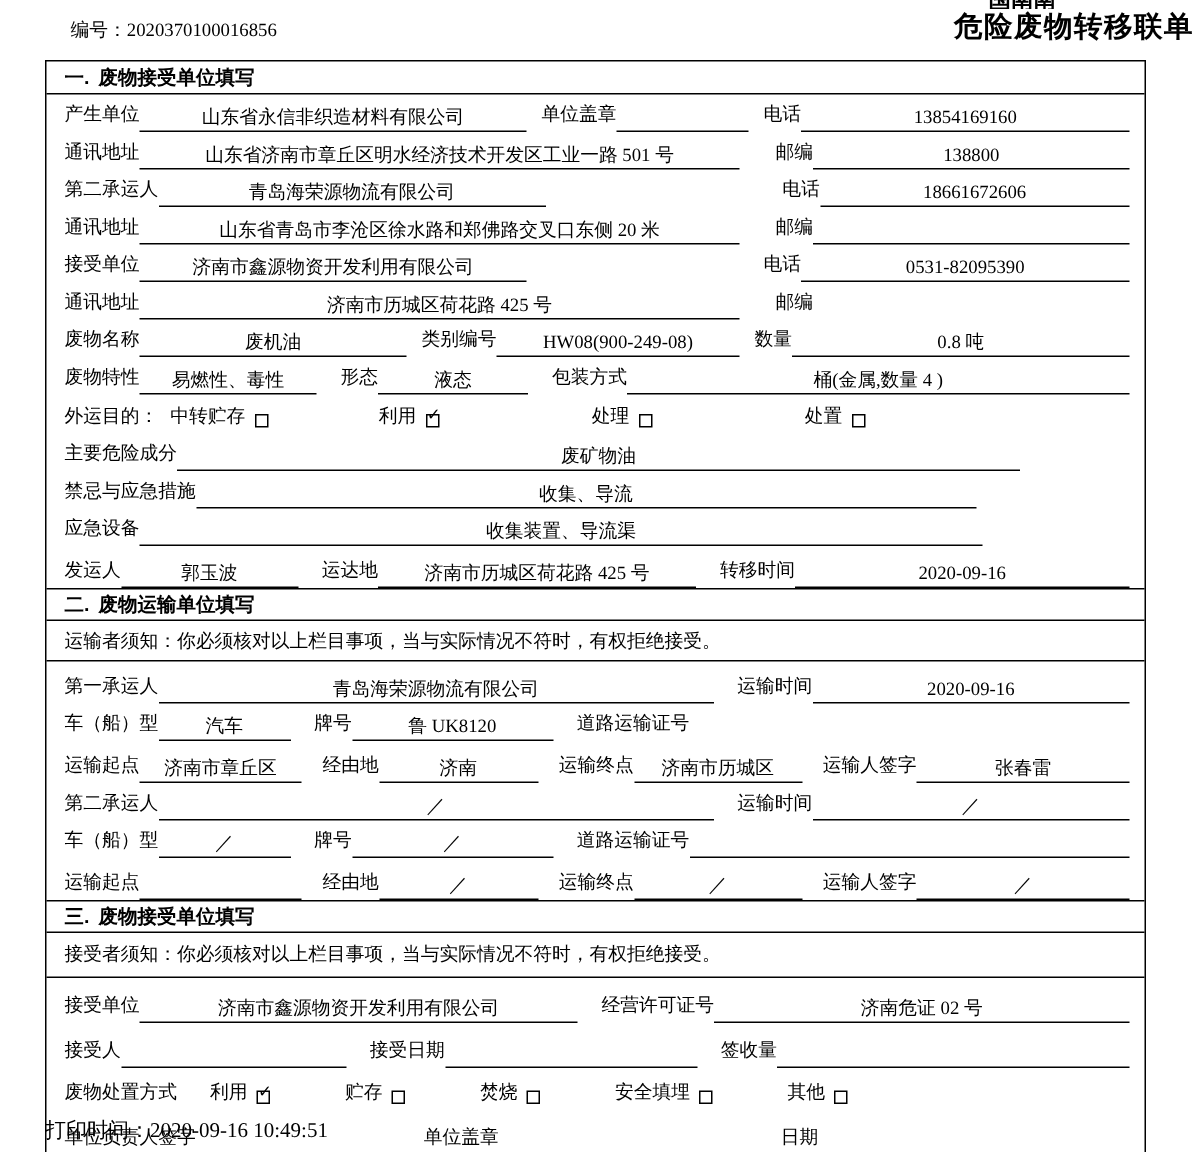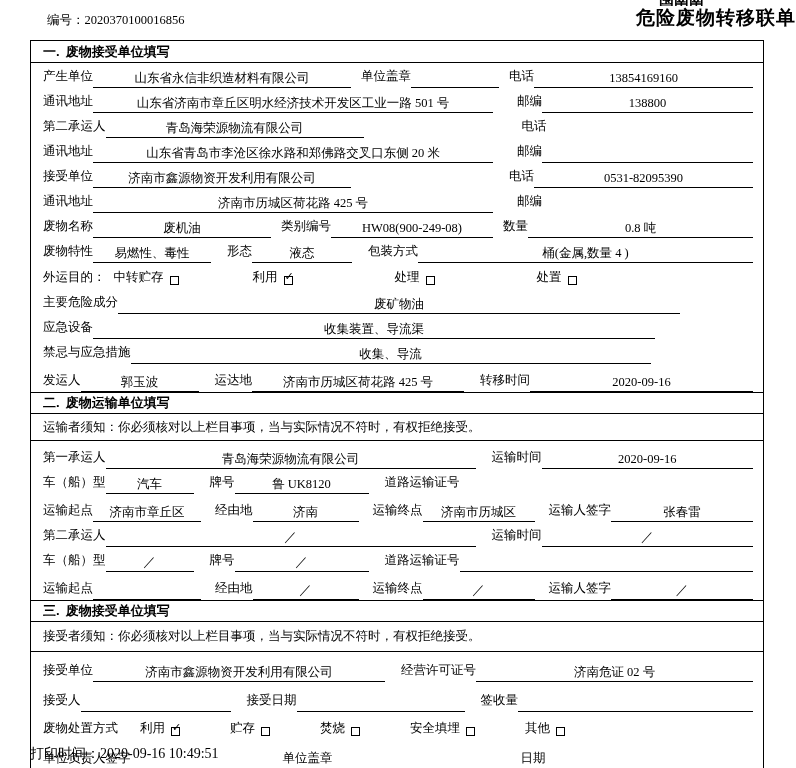--- a/index.html
+++ b/index.html
@@ -166,20 +166,21 @@
     </div>
 
     <div class="row">
       <span class="lbl">第二承运人</span>
       <span class="val" style="width:258px">青岛海荣源物流有限公司</span>
       <span class="gap"></span>
       <span class="lbl" style="visibility:hidden">单位盖章</span>
       <span class="val" style="width:88px;border:none"></span>
       <span class="gap"></span>
       <span class="lbl">电话</span>
+      <span class="val flex">18661672606</span>
     </div>
 
     <div class="row">
       <span class="lbl">通讯地址</span>
       <span class="val" style="width:400px">山东省青岛市李沧区徐水路和郑佛路交叉口东侧 20 米</span>
       <span class="gap" style="width:24px"></span>
       <span class="lbl">邮编</span>
       <span class="val flex"></span>
     </div>
 
@@ -246,27 +247,27 @@
         <span class="cb"></span>
       </span>
     </div>
 
     <div class="row">
       <span class="lbl">主要危险成分</span>
       <span class="val" style="width:562px">废矿物油</span>
     </div>
 
     <div class="row">
+      <span class="lbl">禁忌与应急措施</span>
+      <span class="val" style="width:520px">收集、导流</span>
+    </div>
+
+    <div class="row">
       <span class="lbl">应急设备</span>
       <span class="val" style="width:562px">收集装置、导流渠</span>
-    </div>
-
-    <div class="row">
-      <span class="lbl">禁忌与应急措施</span>
-      <span class="val" style="width:520px">收集、导流</span>
     </div>
 
     <div class="row" style="height:28px">
       <span class="lbl">发运人</span>
       <span class="val" style="width:118px">郭玉波</span>
       <span class="gap" style="width:16px"></span>
       <span class="lbl">运达地</span>
       <span class="val" style="width:212px">济南市历城区荷花路 425 号</span>
       <span class="gap" style="width:16px"></span>
       <span class="lbl">转移时间</span>

